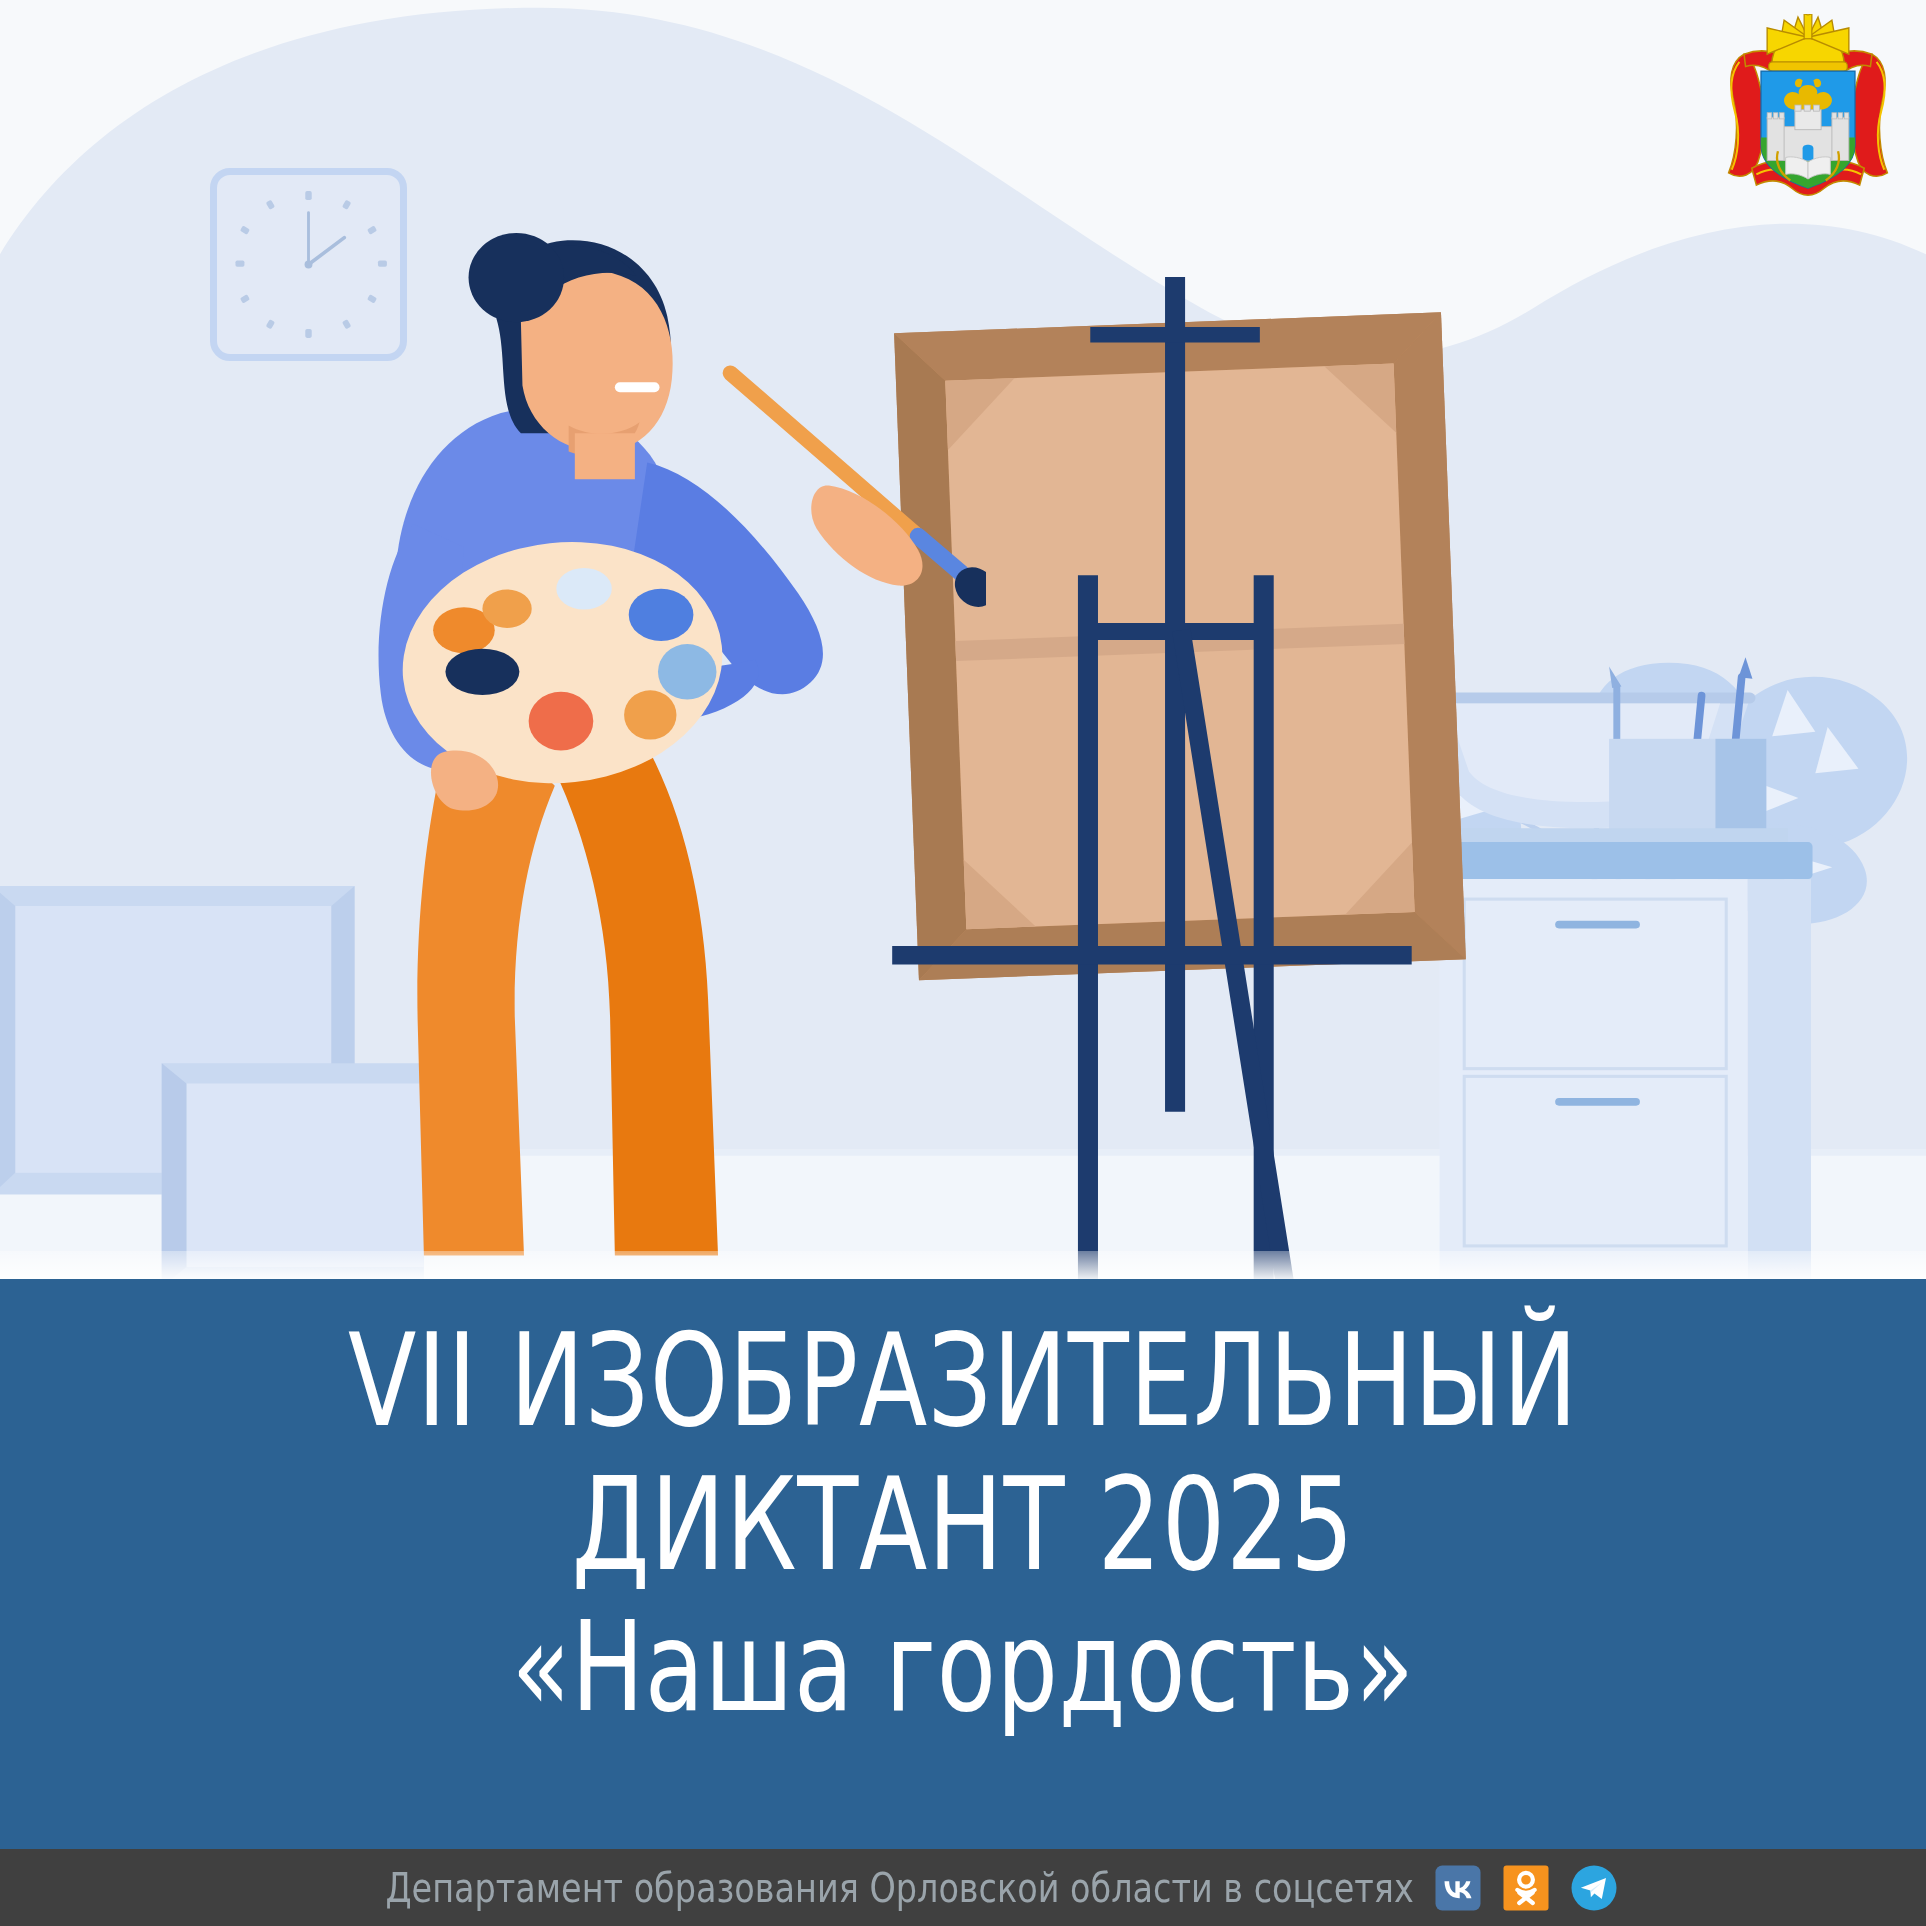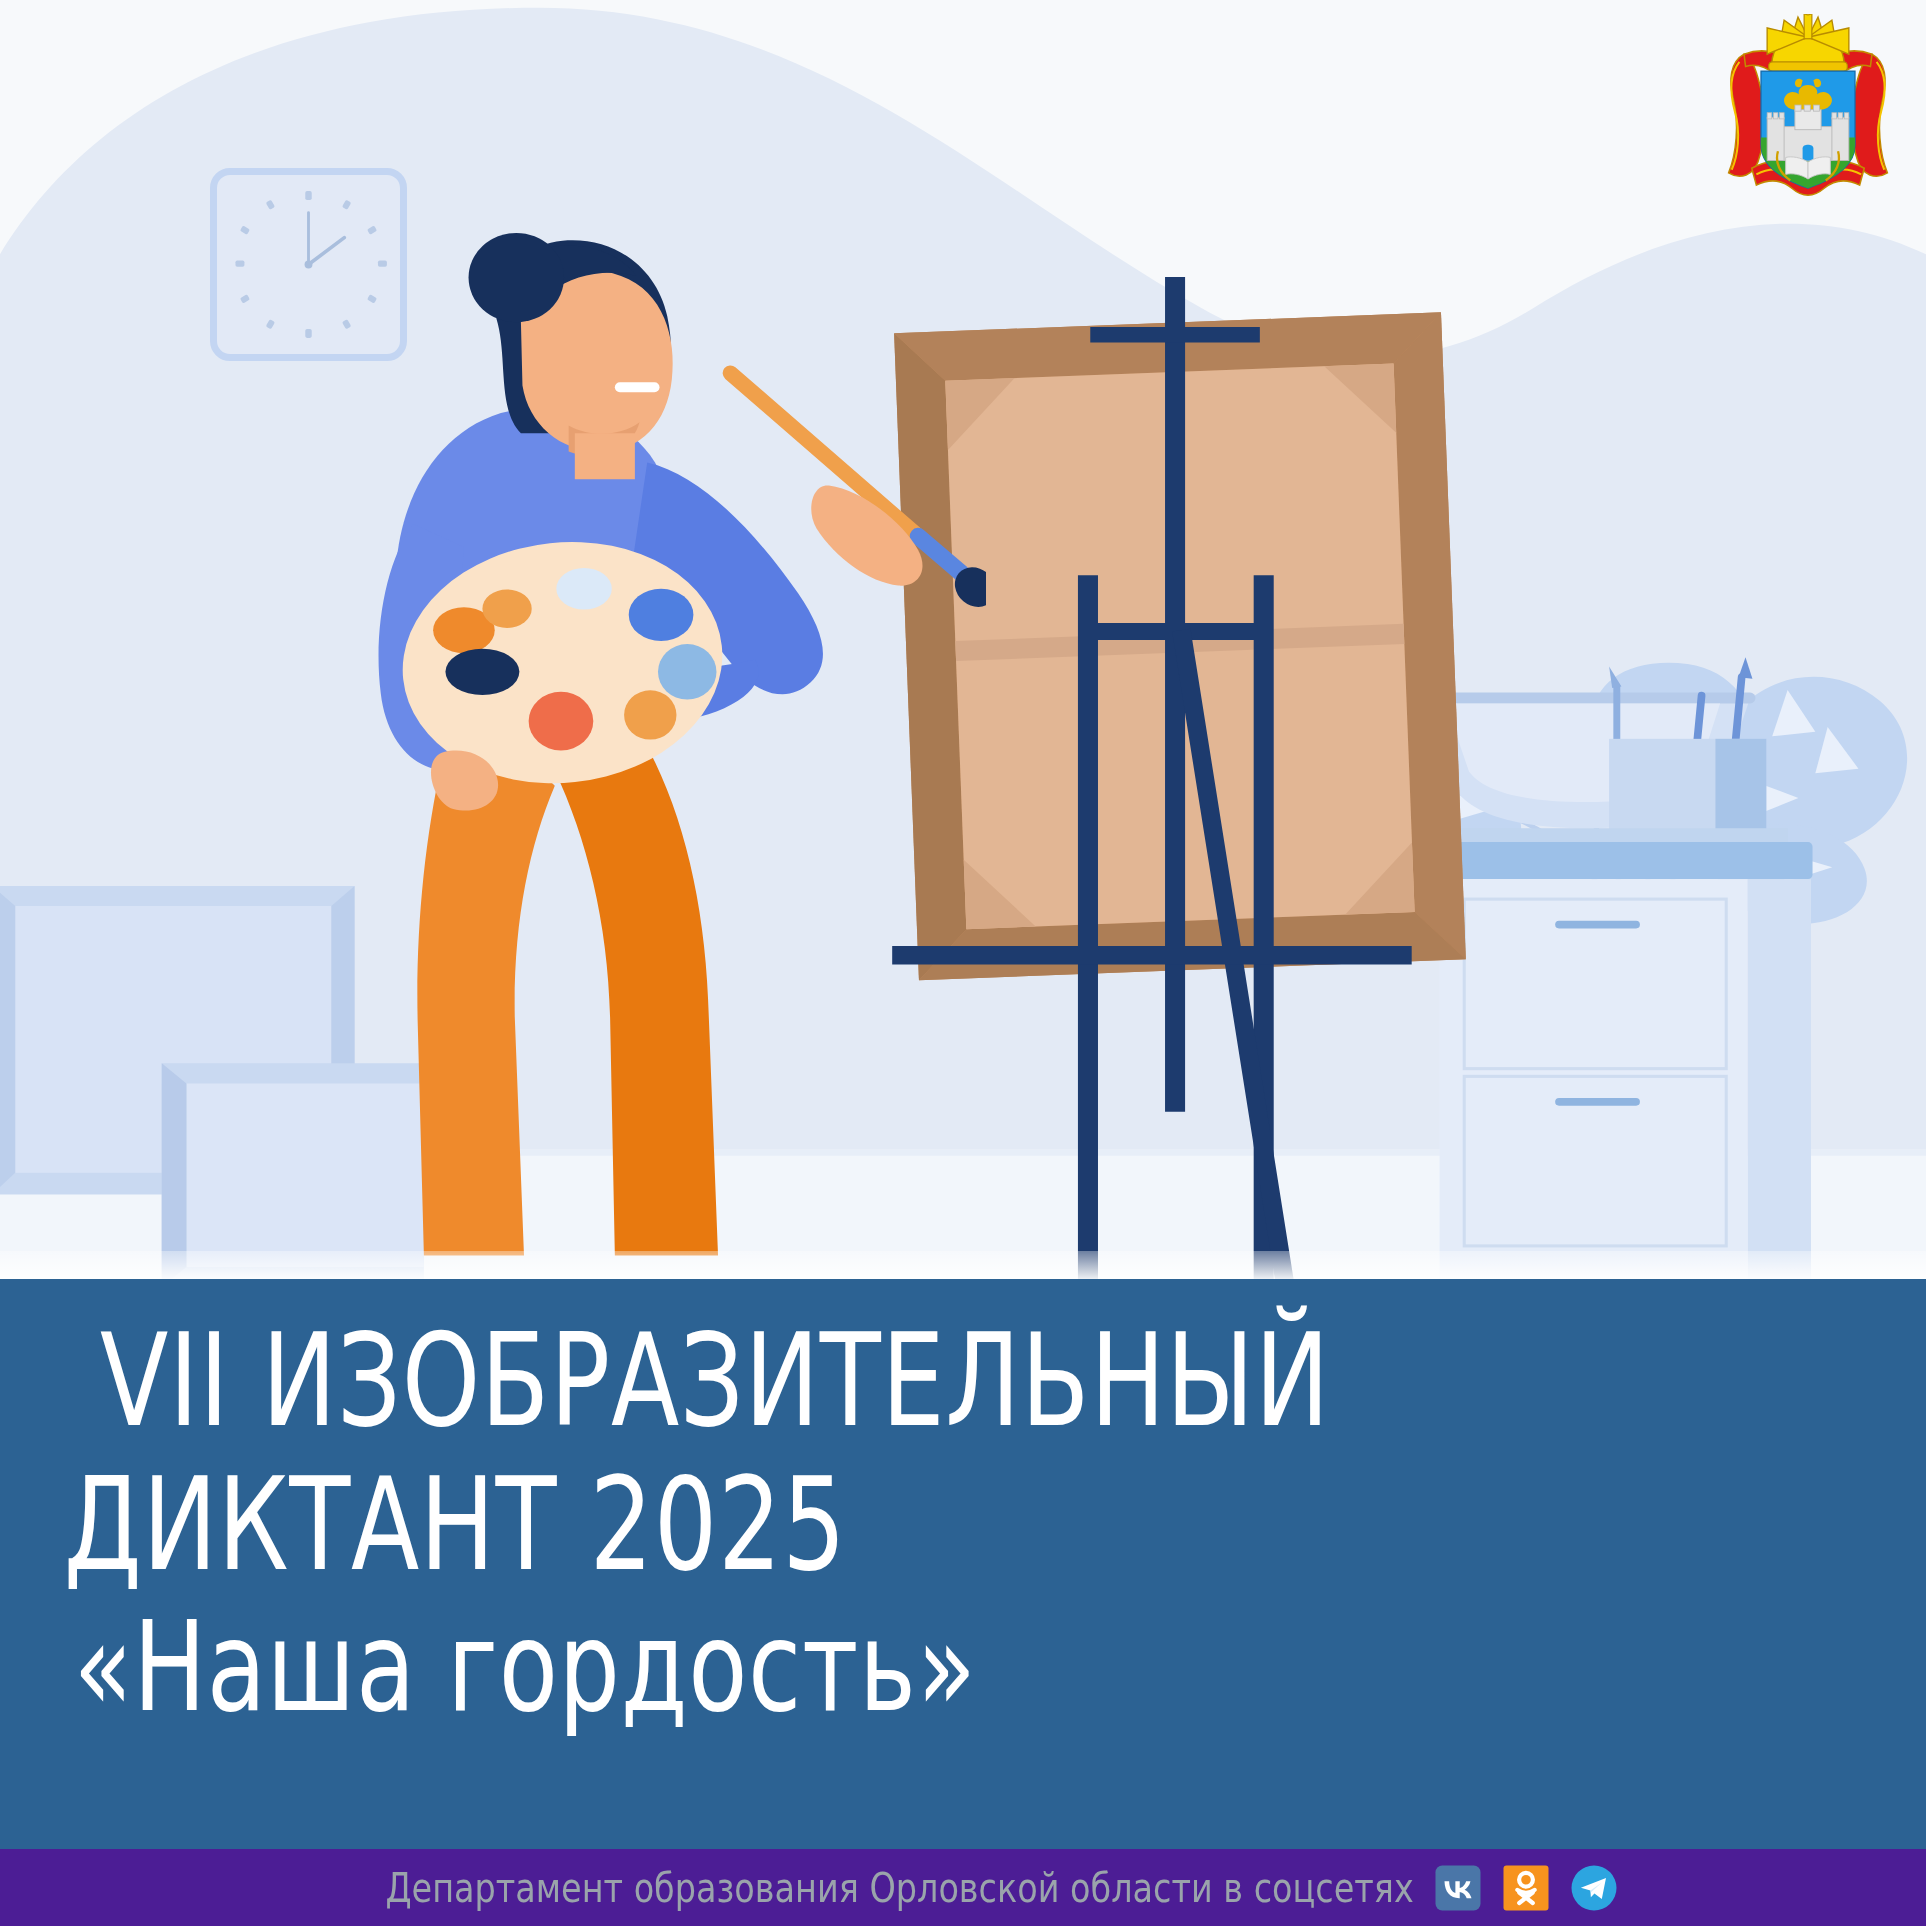--- a/index.html
+++ b/index.html
@@ -44,41 +44,41 @@
   
   .fade{
     position:absolute;left:0;bottom:0;width:1926px;height:28px;
     background:linear-gradient(to bottom,rgba(255,255,255,0.35),rgba(255,255,255,0.92));
   }
 
   
   #banner{
     position:absolute;left:0;top:1279px;width:1926px;height:570px;
     background:#2c6293;
-    display:flex;flex-direction:column;align-items:flex-start;justify-content:flex-start;
+    display:flex;flex-direction:column;align-items:center;justify-content:flex-start;
     padding-top:29px;box-sizing:border-box;
   }
   .t-line{
     color:#ffffff;
     font-family:"Liberation Sans Narrow","DejaVu Sans Condensed","Liberation Sans",sans-serif;
     font-weight:400;
     font-size:129px;
     line-height:1.12;
     letter-spacing:0.8px;
     text-align:center;
     white-space:nowrap;
     transform:scaleX(0.86);
     transform-origin:center center;
   }
   .t-line.sub{font-size:125px;}
 
   
   #footer{
     position:absolute;left:0;top:1849px;width:1926px;height:77px;
-    background:#4c1d95;
+    background:#404040;
     display:flex;align-items:center;justify-content:center;gap:20px;
   }
   #footer .ftext{
     color:#9aa4ab;
     font-family:"Liberation Sans Narrow","DejaVu Sans Condensed","Liberation Sans",sans-serif;
     font-size:40px;
     letter-spacing:0px;
     white-space:nowrap;
     transform:scaleX(0.93);
     transform-origin:right center;

